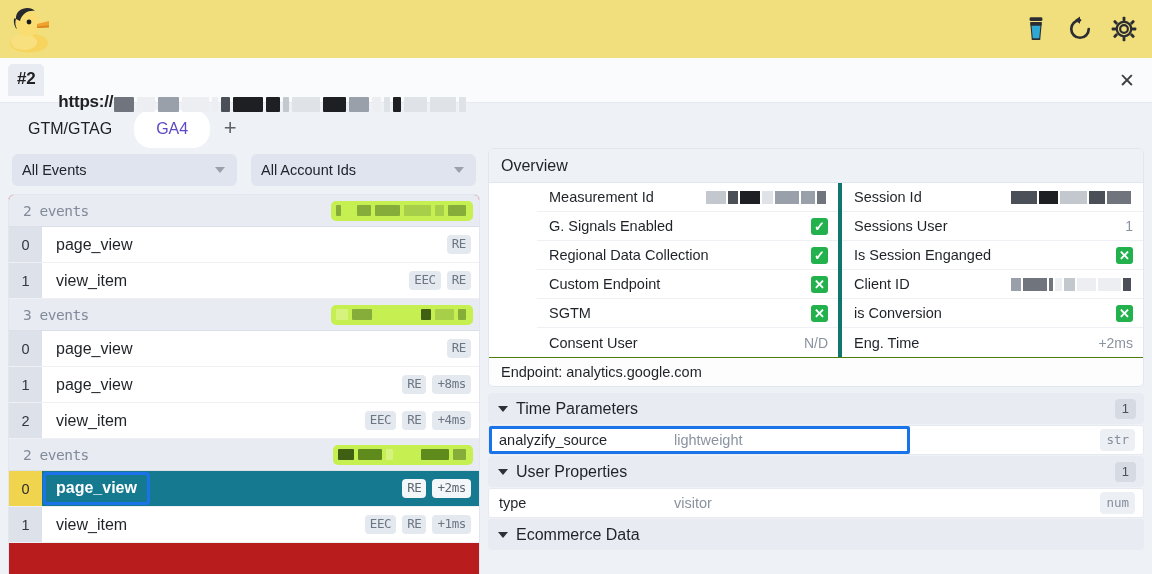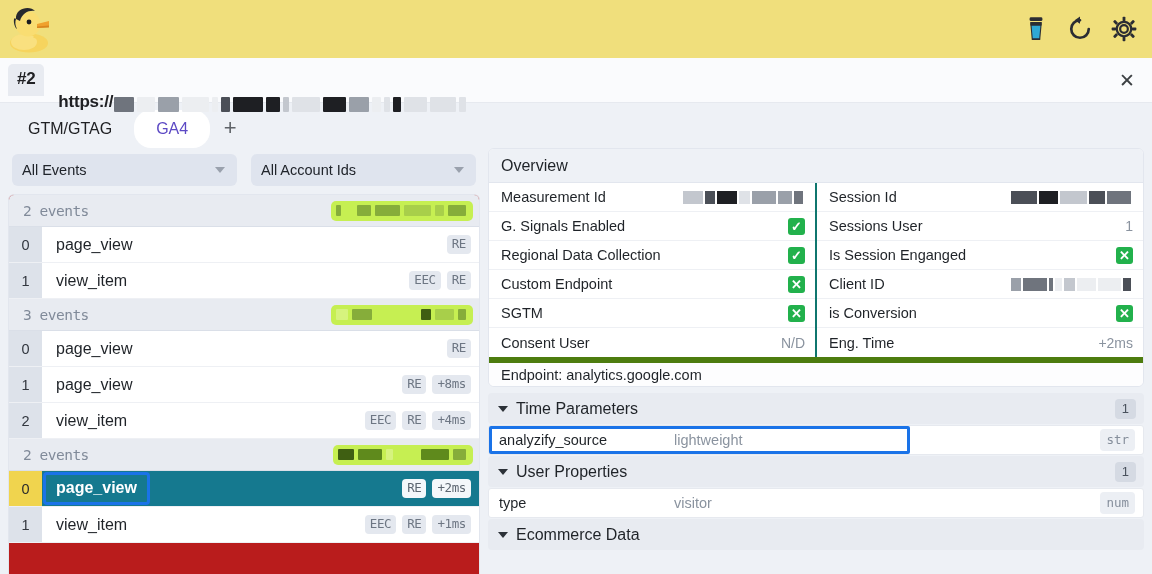--- a/index.html
+++ b/index.html
@@ -143,39 +143,39 @@
     background: #ffffff; border: 1px solid #e2e6ee;
     border-radius: 6px; overflow: hidden; margin-bottom: 6px;
   }
   .card-title {
     height: 34px; background: #eef1f6; display: flex; align-items: center;
     padding-left: 12px; font-size: 16px; color: #1f2328;
     border-bottom: 1px solid #e2e6ee;
   }
   .ovgrid { display: flex; }
   .ovcol { flex: 1; }
-  .ovcol:first-child { border-right: 2px solid #0f766e; }
+  .ovcol:first-child { border-right: 4px solid #0f766e; padding-left: 48px; }
   .ovrow {
     height: 29px; display: flex; align-items: center;
     padding: 0 10px 0 12px; border-bottom: 1px solid #eef0f4;
     font-size: 14.5px; color: #1f2328;
   }
   .ovrow:last-child { border-bottom: none; }
   .ovrow .k { flex: 1; white-space: nowrap; }
   .ovrow .v {
     color: #8a939f; font-size: 14px; display: flex; align-items: center;
   }
   .mark {
     width: 17px; height: 17px; border-radius: 3px; background: #22b14c;
     color: #ffffff; font-size: 13px; line-height: 17px; text-align: center;
     font-weight: bold; display: inline-block;
   }
   .endpointrow {
     height: 29px; display: flex; align-items: center; padding-left: 12px;
-    font-size: 14.5px; color: #1f2328; border-top: 6px solid #4d7c0f;
+    font-size: 14.5px; color: #1f2328; border-top: 1px solid #4d7c0f;
     background: #fdfdfe;
   }
 
   .sect-header {
     height: 31px; background: #e8ebf1; display: flex; align-items: center;
     padding: 0 8px 0 10px; border-radius: 4px; margin-bottom: 1px;
   }
   .sect-header .tri {
     width: 0; height: 0; border-left: 5px solid transparent;
     border-right: 5px solid transparent; border-top: 6px solid #2c3138;

